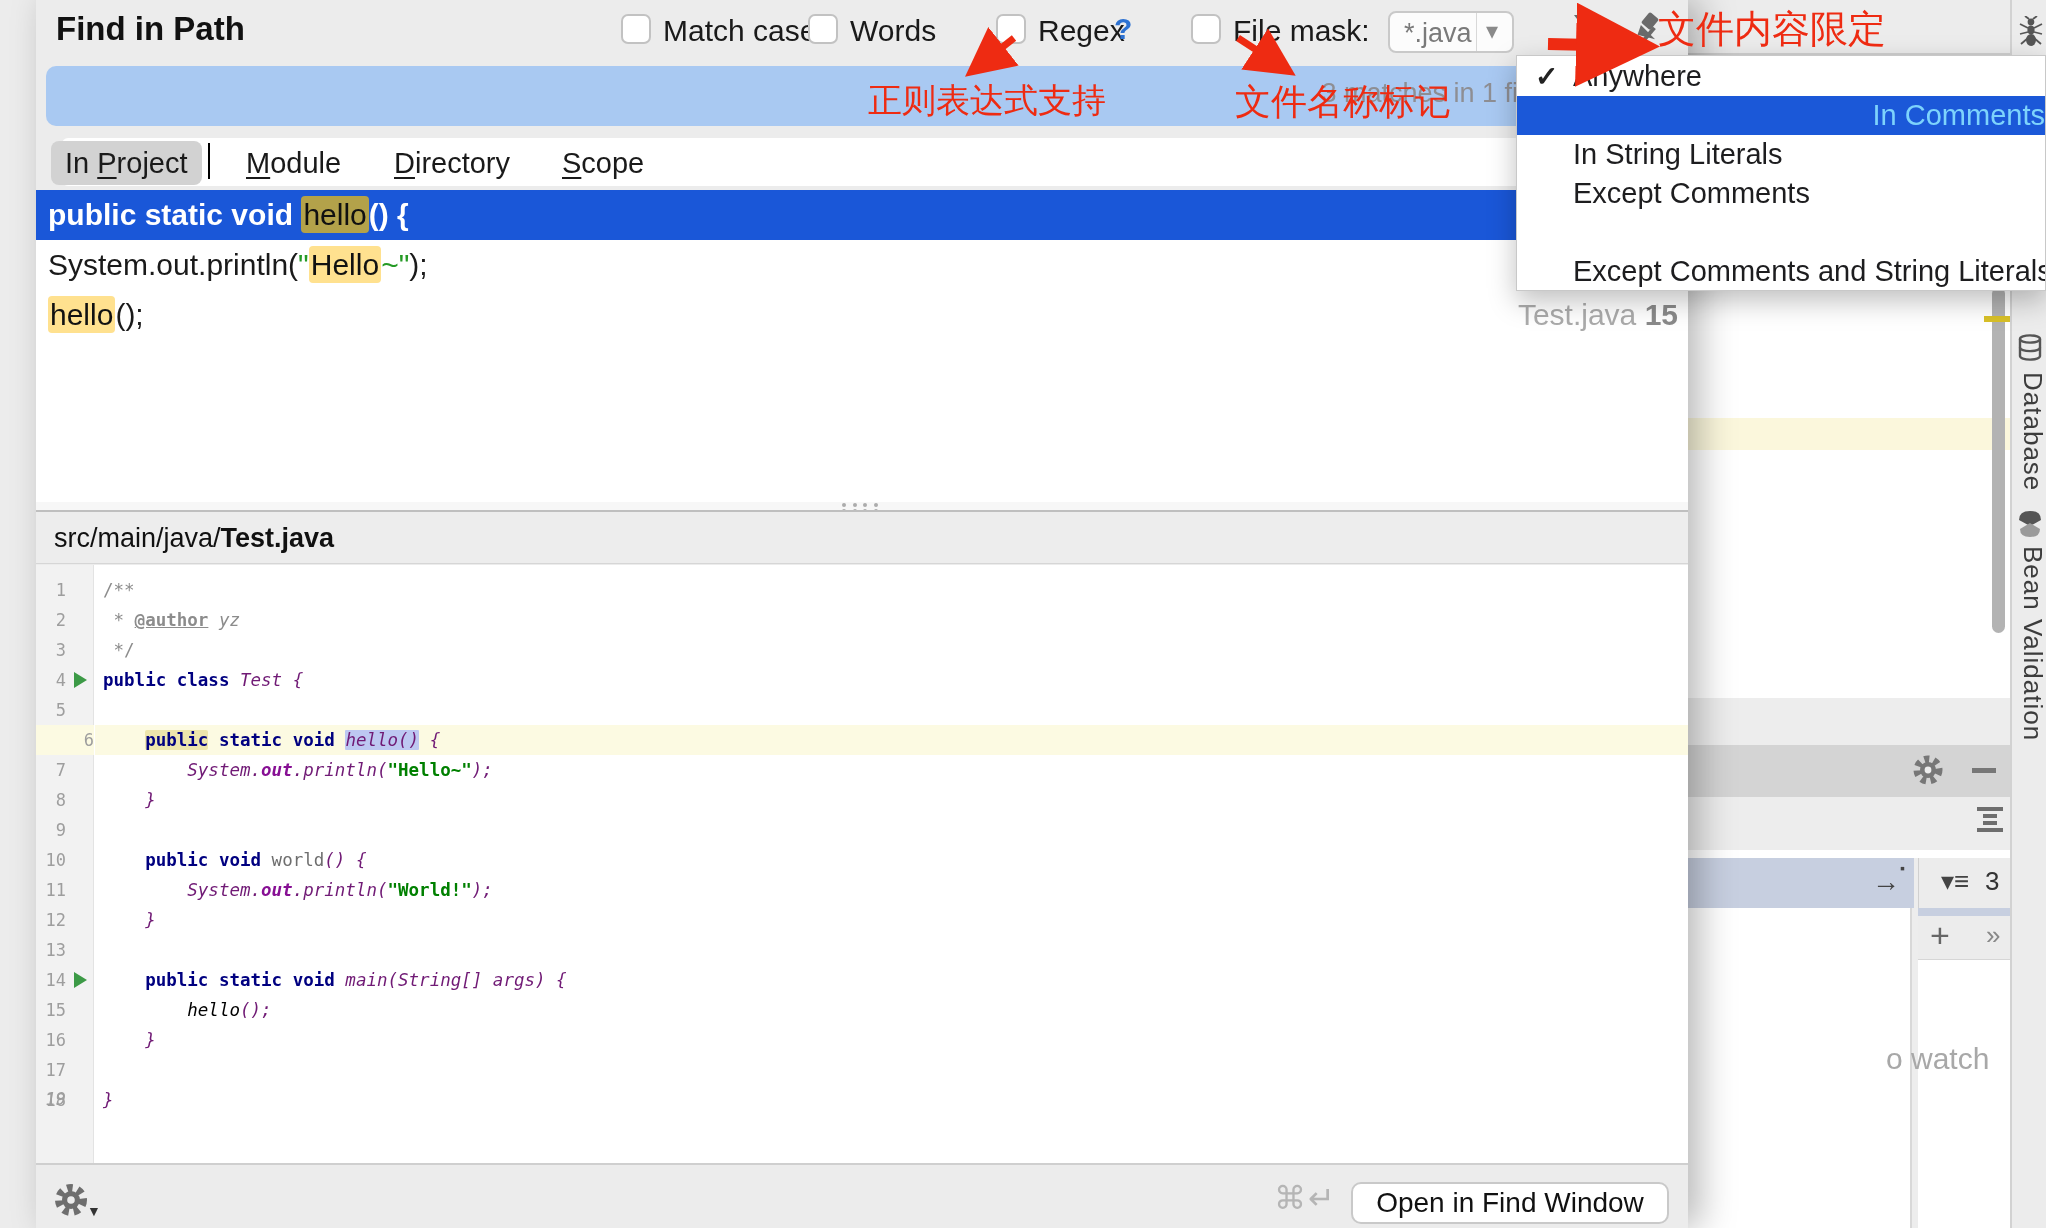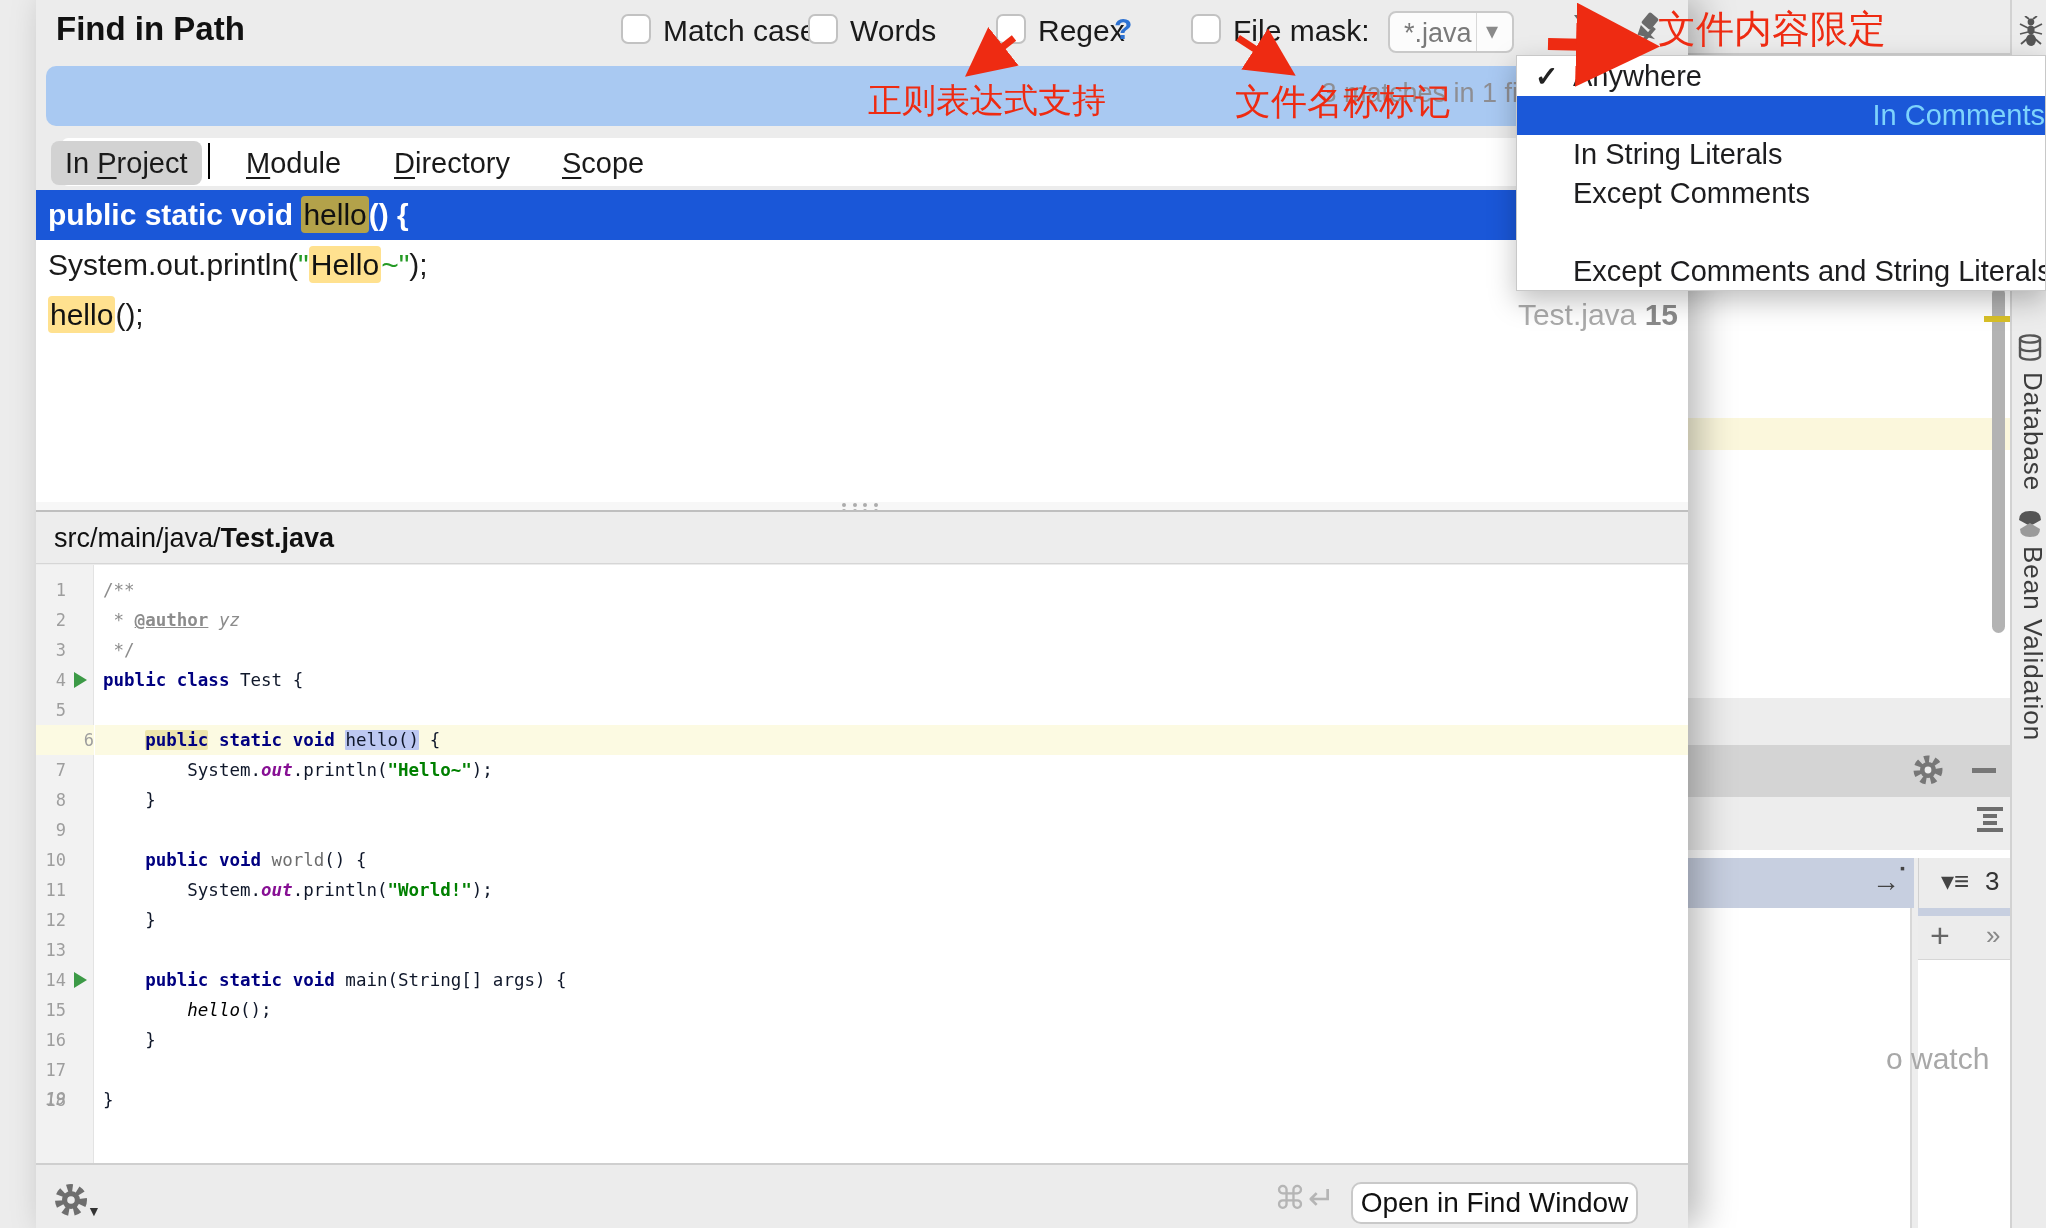--- a/index.html
+++ b/index.html
@@ -80,35 +80,35 @@
   #gutter { position:absolute; left:0; top:0; width:58px; height:598px; background:#F2F2F2; border-right:1px solid #E3E3E3; }
   .gnum { position:absolute; left:0; width:30px; height:30px; text-align:right; font-family:"DejaVu Sans Mono", monospace;
           font-size:17px; line-height:30px; color:#9E9E9E; }
   .gnum.hl { background:#FCFAE2; width:58px; }
   .runmark { position:absolute; left:38px; width:0; height:0; border-left:13px solid #3C9A46;
              border-top:8px solid transparent; border-bottom:8px solid transparent; }
   #code-lines { position:absolute; left:59px; top:0; width:1593px; }
   .code-line { position:absolute; left:0; width:1593px; height:30px; line-height:30px; white-space:pre;
                font-family:"DejaVu Sans Mono", monospace; font-size:17.5px; padding-left:8px; }
   .code-line.hl { background:#FCFAE2; }
-  .pl { color:#0f172a; }
+  .pl { color:#701a75;font-style:italic; }
   .kw { color:#000080; font-weight:bold; }
   .st { color:#008000; font-weight:bold; }
   .cm { color:#8C8C8C; }
   .cmu { color:#8C8C8C; font-weight:bold; text-decoration:underline; }
   .cmi { color:#8C8C8C; font-style:italic; }
   .fd { color:#871094; font-weight:bold; font-style:italic; }
   .gy { color:#6E6E6E; }
   .it { color:#000; font-style:italic; }
   .wk { background:#EDE5AC; border-radius:2px; }
   .selhl { background:#BDC8F2; border-radius:1px; }
 
   #footer { left:0; top:1163px; width:1652px; height:65px; background:#ECECEC; border-top:2px solid #CFCFCF; }
   #footer-shortcut { left:1238px; top:14px; font-size:32px; color:#B5B5B5; letter-spacing:2px; }
-  #open-btn { left:1315px; top:17px; width:287px; height:42px; background:#FFF; border:2px solid #C9C9C9;
+  #open-btn { left:1315px; top:17px; width:318px; height:42px; background:#FFF; border:2px solid #C9C9C9;
               border-radius:10px; font-size:28px; color:#111; text-align:center; line-height:38px; }
   #footer-gear-wrap { left:18px; top:18px; width:52px; height:40px; }
   #footer-gear-arrow { left:33px; top:20px; font-size:14px; color:#333; }
 
   
   #dropdown { left:1516px; top:55px; width:530px; height:236px; background:#FFF; border:1px solid #C8C8C8;
               box-shadow:0 10px 26px rgba(0,0,0,.25); z-index:50; }
   .dd-item { position:absolute; left:0; width:528px; height:39px; font-size:29px; line-height:39px; color:#1D1D1F;
              padding-left:56px; white-space:nowrap; overflow:hidden; }
   .dd-item.selected { background:#1B58D8; color:#7dd3fc;text-align:right; }

